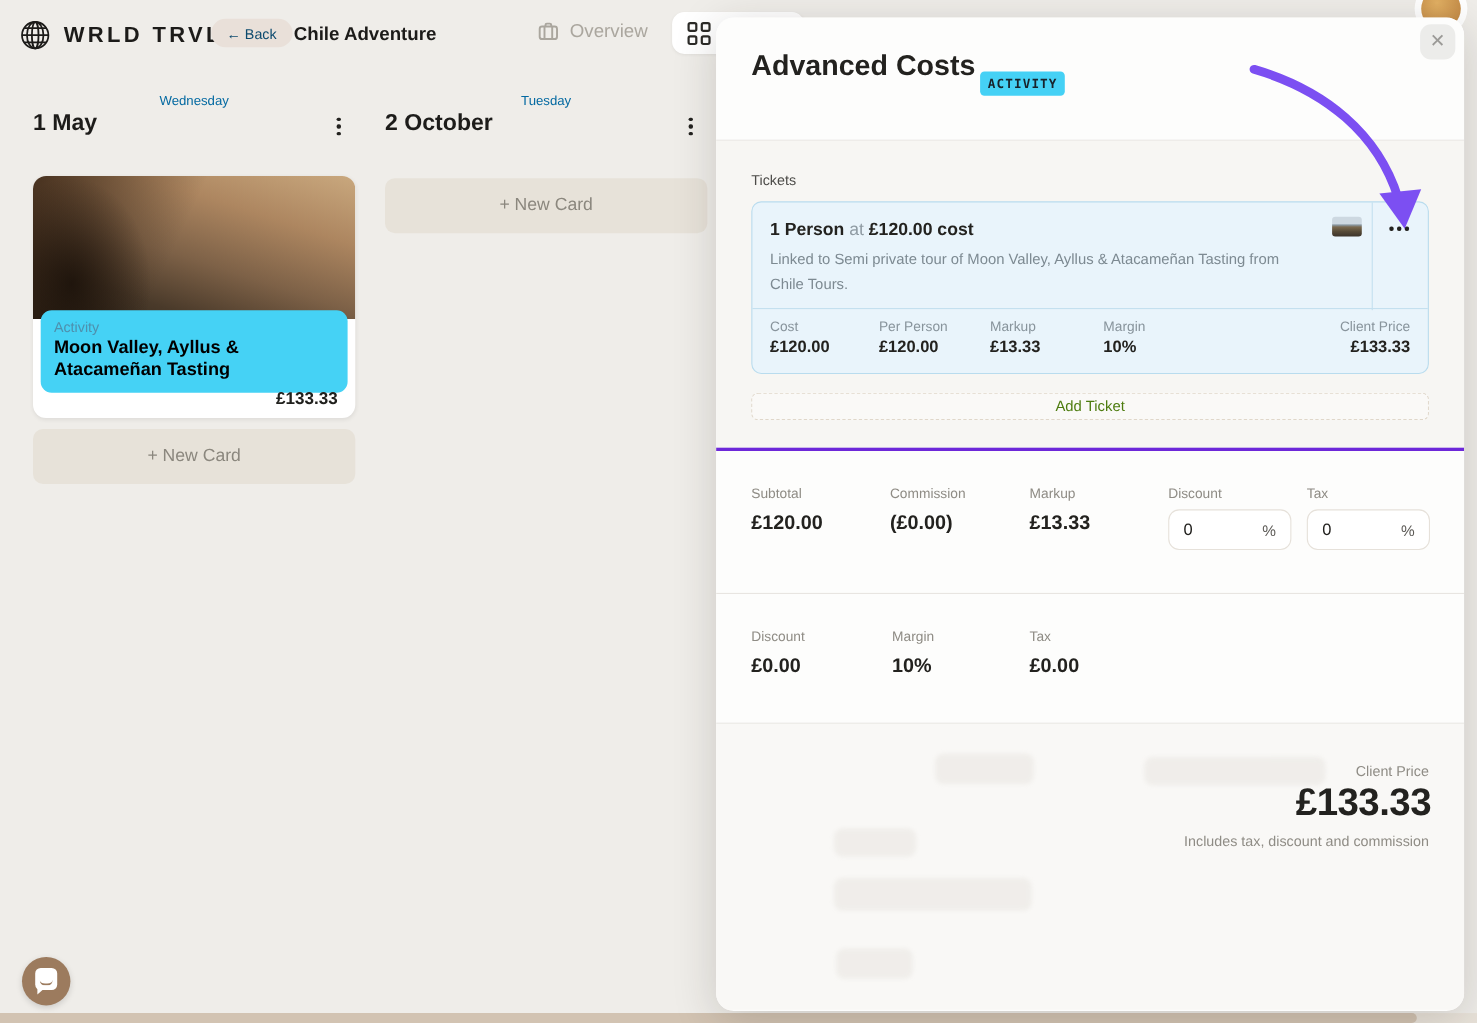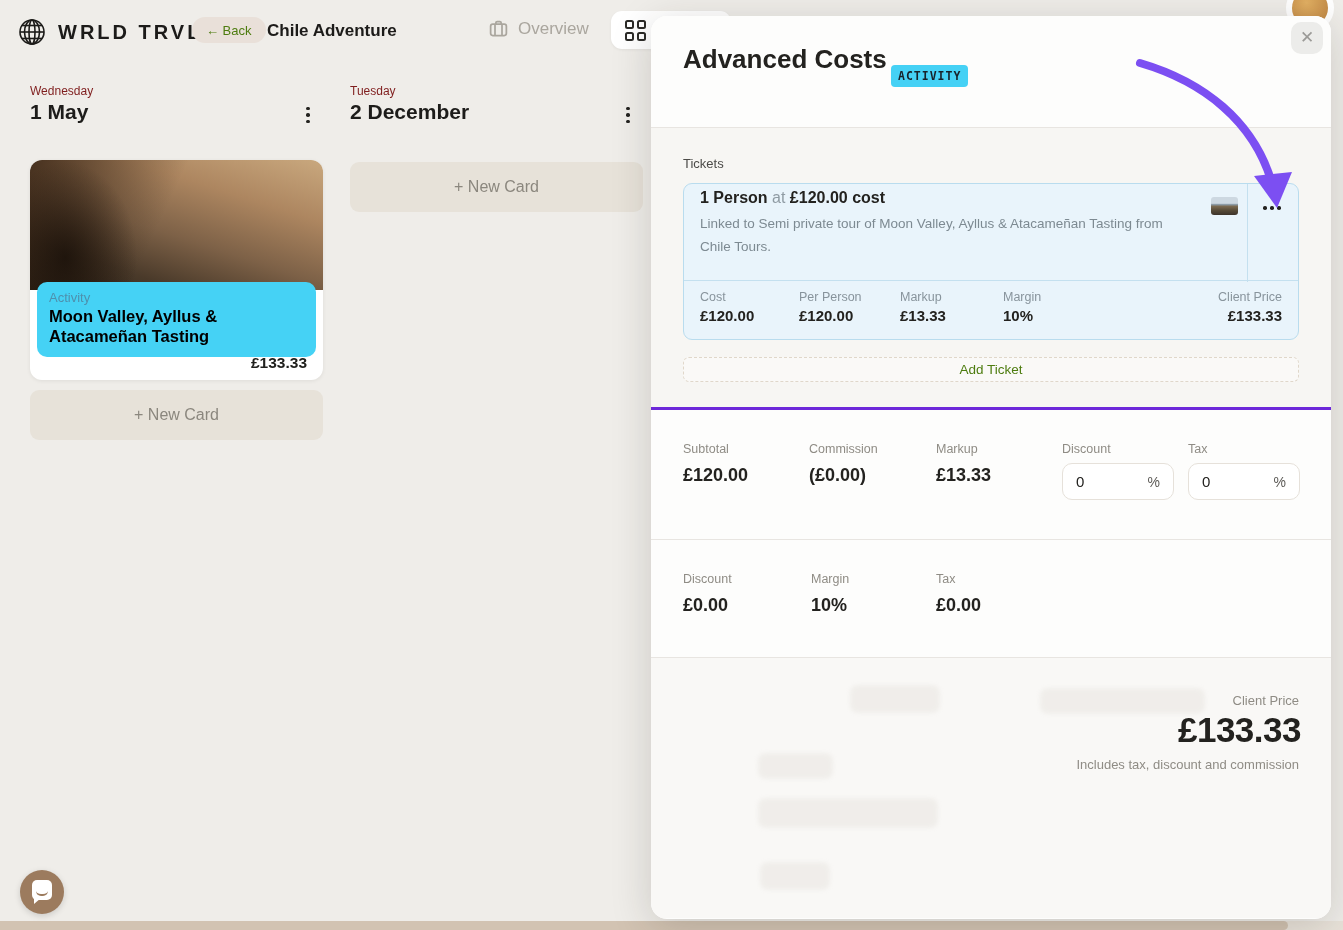--- a/index.html
+++ b/index.html
@@ -4,34 +4,34 @@
 <style>
   * { margin:0; padding:0; box-sizing:border-box; }
   html,body { width:1343px; height:930px; overflow:hidden; }
   body { font-family:"Liberation Sans", sans-serif; background:#efede9; position:relative; color:#23221f; }
 
   
   .topbar { position:absolute; left:0; top:0; width:100%; height:60px; }
   .logo-wrap { position:absolute; left:16px; top:16px; display:flex; align-items:center; gap:10px; }
   .brand { font-size:20px; font-weight:bold; letter-spacing:3px; color:#1c1b19; }
   .back-pill { position:absolute; left:192px; top:17px; height:26px; padding:0 14px; border-radius:13px;
-               background:#e9e0d9; border:none; font-size:13px; color:#4d7c0f; display:flex; align-items:center; cursor:pointer;}
+               background:#e9e0d9; border:none; font-size:13px; color:#0c4a6e; display:flex; align-items:center; cursor:pointer;}
   .trip-title { position:absolute; left:267px; top:21px; font-size:17px; font-weight:bold; color:#1c1b19; }
   .overview { position:absolute; left:488px; top:18px; display:flex; align-items:center; gap:9px; color:#aaa69e; cursor:pointer;}
   .overview-label { font-size:17px; }
   .view-pill { position:absolute; left:611px; top:11px; width:120px; height:38px; background:#ffffff; border-radius:11px;
                box-shadow:0 1px 3px rgba(0,0,0,.06); display:flex; align-items:center; padding-left:14px; }
   .grid-icon { width:21px; height:21px; display:grid; grid-template-columns:9px 9px; grid-template-rows:9px 9px; gap:3px; }
   .grid-icon span { border:2.5px solid #2b2a27; border-radius:2.5px; }
 
   
   .column { position:absolute; width:293px; top:84px; }
   .col-1 { left:30px; } .col-2 { left:350px; }
   .col-head { position:relative; height:60px; }
-  .day-label { font-size:12px; color:#7f1d1d; }
+  .day-label { font-size:12px; color:#0369a1;text-align:center; }
   .date-label { font-size:21px; font-weight:bold; color:#1d1c1a; margin-top:2px; }
   .kebab { position:absolute; right:4px; top:18px; width:22px; height:26px; display:flex; flex-direction:column;
            align-items:center; justify-content:center; gap:3px; cursor:pointer; background:none; border:none; }
   .kebab i { width:3.5px; height:3.5px; border-radius:50%; background:#23221f; }
 
   .trip-card { position:absolute; left:0; top:76px; width:293px; height:220px; background:#ffffff; border-radius:12px;
                box-shadow:0 1px 4px rgba(0,0,0,.07); cursor:pointer; }
   .card-img { position:absolute; left:0; top:0; width:293px; height:130px; border-radius:12px 12px 0 0;
               background:
                 radial-gradient(120px 160px at 12% 75%, rgba(20,12,6,.75) 0%, rgba(20,12,6,0) 60%),
@@ -69,21 +69,21 @@
   .m-title { position:absolute; left:32px; top:28px; font-size:26px; font-weight:bold; color:#23221f; }
   .m-badge { position:absolute; left:240px; top:49px; background:#45d1f5; color:#18222a; border-radius:4px;
              font-family:"DejaVu Sans Mono", monospace; font-weight:bold; font-size:11.5px; letter-spacing:1px; padding:4px 7px; }
   .m-close { position:absolute; right:8px; top:6px; width:32px; height:32px; border-radius:10px; background:#ececea;
              border:none; color:#9b9a97; font-size:17px; line-height:30px; cursor:pointer; }
 
   .m-tickets { position:relative; height:282px; background:#f7f6f3; border-bottom:3px solid #6d28d9; }
   .tickets-label { position:absolute; left:32px; top:28px; font-size:13px; color:#4c4b48; }
   .ticket-card { position:absolute; left:32px; top:55px; width:616px; height:157px; background:#e9f4fb;
                  border:1px solid #b9dcee; border-radius:9px; }
-  .ticket-main { position:absolute; left:0; top:0; right:51px; bottom:59px; padding:5px 16px; }
+  .ticket-main { position:absolute; left:0; top:0; right:51px; bottom:59px; padding:17px 16px; }
   .ticket-line1 { font-size:16px; font-weight:bold; color:#23221f; }
   .ticket-at { font-weight:normal; color:#8f9ba3; }
   .ticket-note { margin-top:6px; font-size:13.5px; line-height:1.7; color:#7d8a92; max-width:490px; }
   .ticket-thumb { position:absolute; right:60px; top:13px; width:27px; height:18px; border-radius:3px;
                   background:linear-gradient(180deg,#cdd8e1 0%,#cdd8e1 35%,#8a99a4 42%,#7b6a50 52%,#564a37 75%,#3c332a 100%); }
   .ticket-vdiv { position:absolute; right:50px; top:0; width:1px; height:98px; background:#c4e0ef; }
   .ticket-menu { position:absolute; right:11px; top:14px; width:30px; height:20px; background:none; border:none;
                  display:flex; gap:3.5px; align-items:center; justify-content:center; cursor:pointer; }
   .ticket-menu i { width:3.5px; height:3.5px; border-radius:50%; background:#23221f; }
   .ticket-break { position:absolute; left:0; right:0; bottom:0; height:59px; border-top:1px solid #c4e0ef; padding:9px 16px 0; }
@@ -175,21 +175,21 @@
       <div class="chip-title">Moon Valley, Ayllus &amp; Atacameñan Tasting</div>
     </div>
     <div class="card-price">£133.33</div>
   </div>
   <button class="new-card">+ New Card</button>
 </div>
 
 <div class="column col-2">
   <div class="col-head">
     <div class="day-label">Tuesday</div>
-    <div class="date-label">2 December</div>
+    <div class="date-label">2 October</div>
     <button class="kebab">
         <i></i>
         <i></i>
         <i></i>
       </button>
   </div>
   <button class="new-card">+ New Card</button>
 </div>
 
 <button class="chat-btn">

